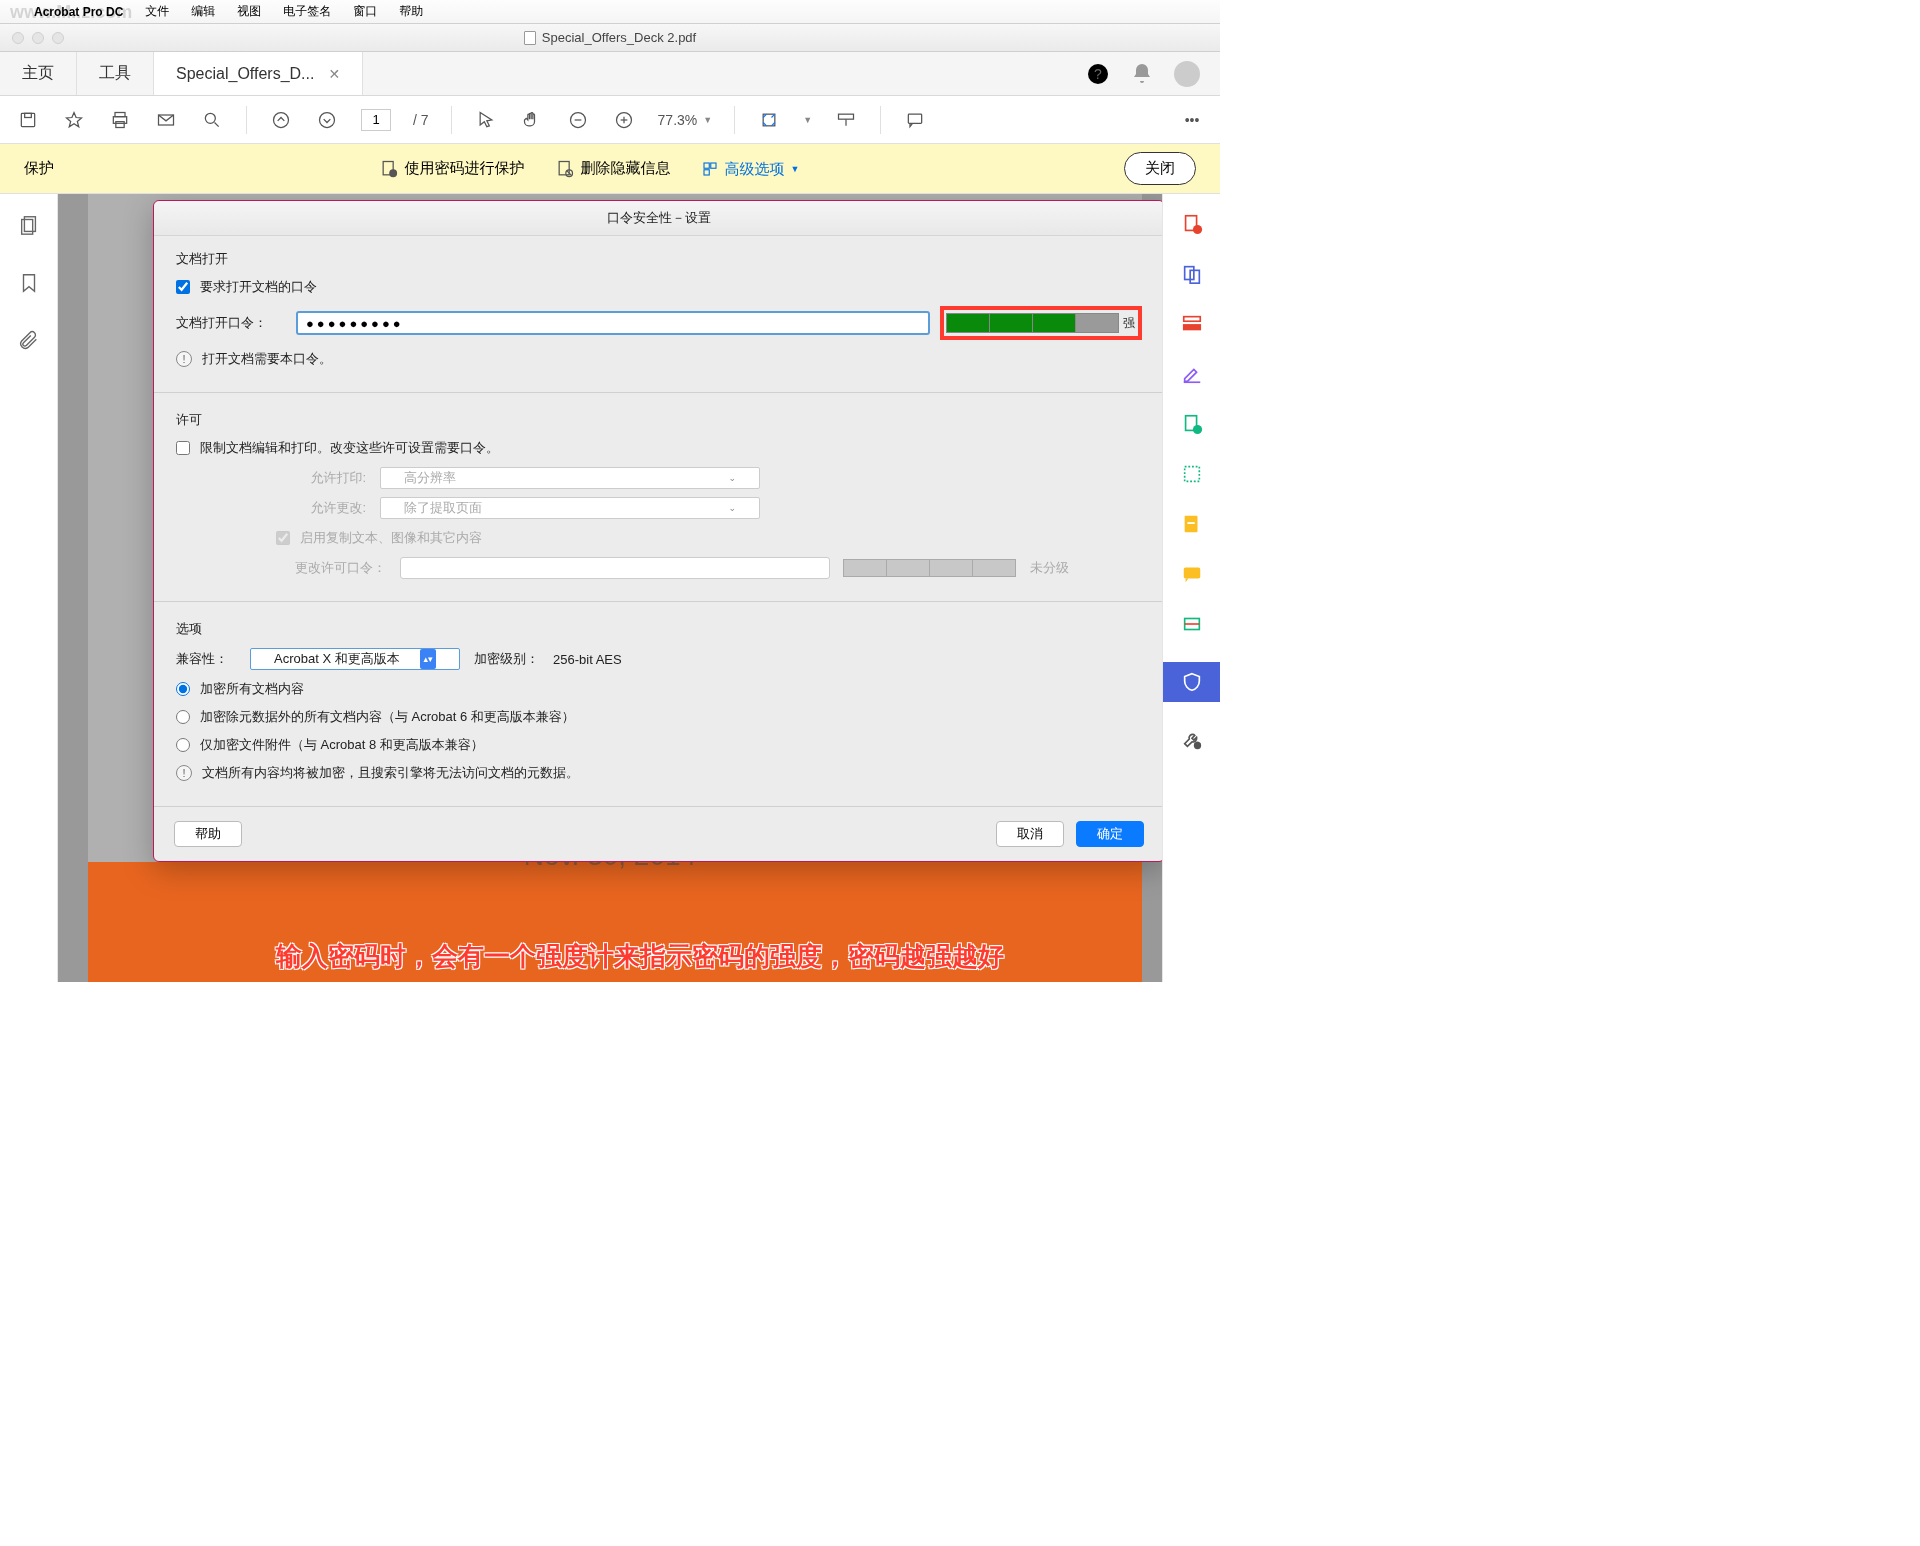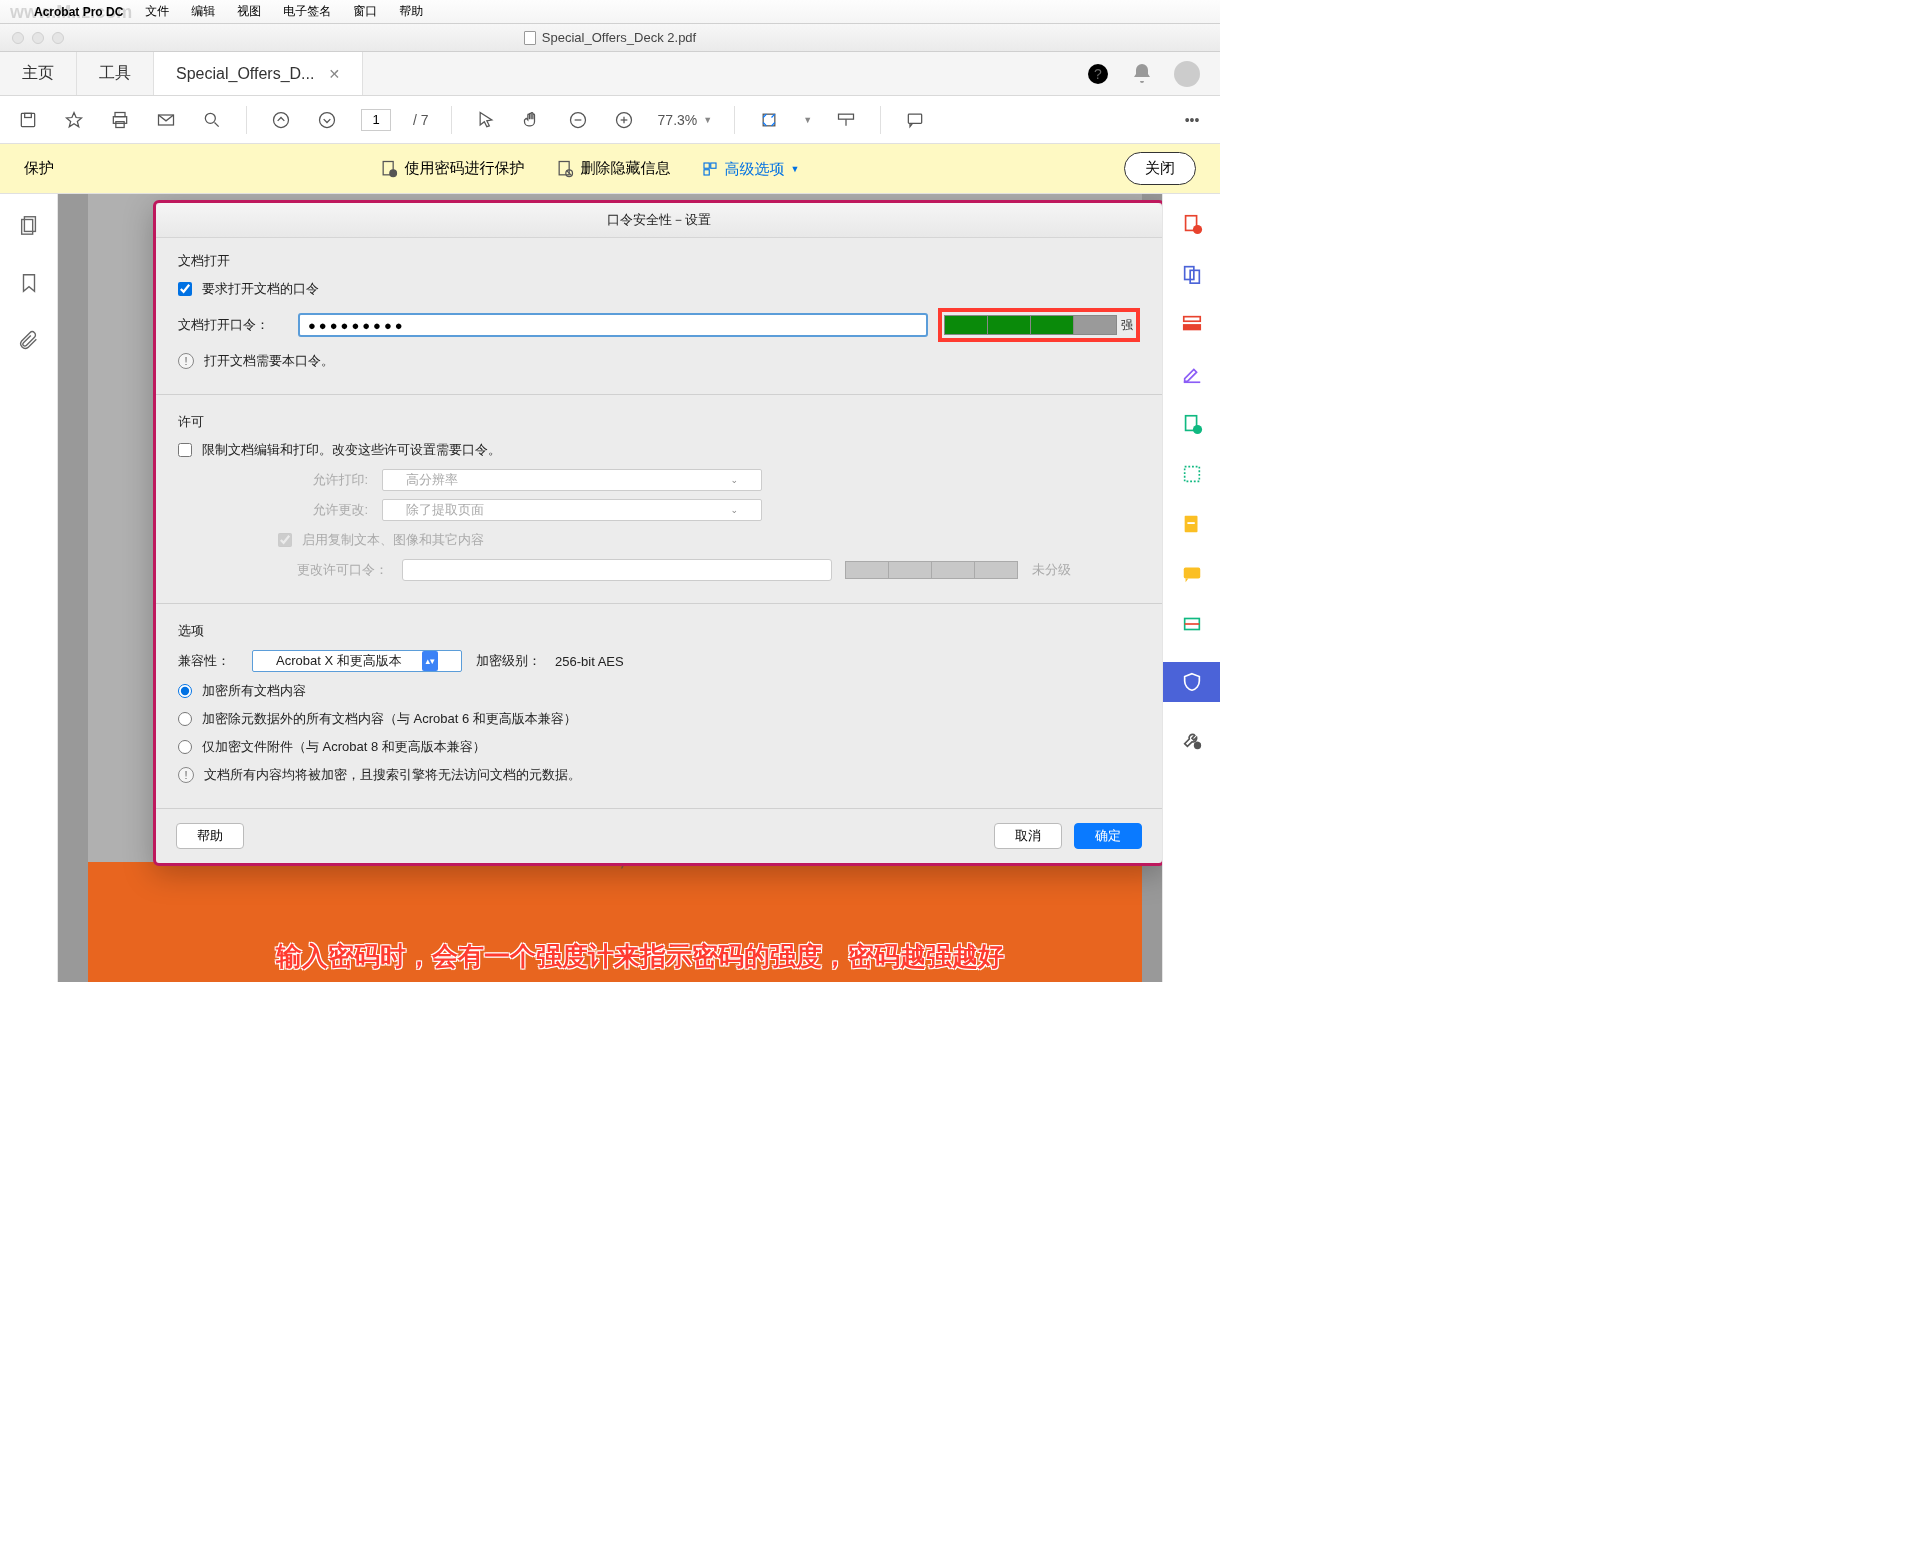--- a/index.html
+++ b/index.html
@@ -33,21 +33,21 @@
 .body{display:flex;height:calc(100% - 194px);position:relative}
 .left-rail{width:58px;background:#fff;border-right:1px solid #e5e5e5;display:flex;flex-direction:column;align-items:center;padding-top:20px;gap:32px}
 .left-rail svg{width:22px;height:22px;fill:none;stroke:#666;stroke-width:1.5}
 .right-rail{width:58px;background:#fff;border-left:1px solid #e5e5e5;display:flex;flex-direction:column;align-items:center;padding-top:18px;gap:26px}
 .right-rail .ritem{width:24px;height:24px;display:flex;align-items:center;justify-content:center}
 .right-rail .active{background:#4b63d8;width:58px;height:40px;display:flex;align-items:center;justify-content:center}
 .content{flex:1;background:#999;position:relative;overflow:hidden}
 .doc-bg{position:absolute;left:30px;right:20px;top:0;bottom:0;background:#b0b0b0}
 .orange-strip{position:absolute;left:30px;right:20px;bottom:0;height:120px;background:#e8651f}
 .date-text{position:absolute;left:0;right:0;bottom:110px;text-align:center;color:#555;font-size:28px;opacity:.6}
-.dialog{position:absolute;left:95px;top:6px;width:1012px;background:#ececec;border:3px solid #be185d;border-radius:6px;box-shadow:0 8px 30px rgba(0,0,0,.25);font-size:13px;color:#222}
+.dialog{position:absolute;left:95px;top:6px;width:1012px;background:#ececec;border:1px solid #be185d;border-radius:6px;box-shadow:0 8px 30px rgba(0,0,0,.25);font-size:13px;color:#222}
 .dialog-title{text-align:center;padding:8px 0;font-size:13px;border-bottom:1px solid #d5d5d5;background:linear-gradient(#f5f5f5,#e8e8e8);border-radius:6px 6px 0 0}
 .section{padding:14px 22px 10px}
 .section h4{font-weight:400;font-size:13px;margin-bottom:10px}
 .row{display:flex;align-items:center;gap:10px;margin:10px 0}
 .chk{width:14px;height:14px}
 .chk.blue{accent-color:#0071e3}
 .pw-input{flex:1;height:24px;border:2px solid #5b9dd9;border-radius:3px;padding:0 8px;font-size:13px;background:#fff;letter-spacing:3px}
 .strength-box{border:4px solid #ff3b30;padding:3px;display:flex;align-items:center;gap:0}
 .strength-seg{width:44px;height:20px;border:1px solid #888;margin-left:-1px}
 .strength-seg.on{background:#0a8a0a}

